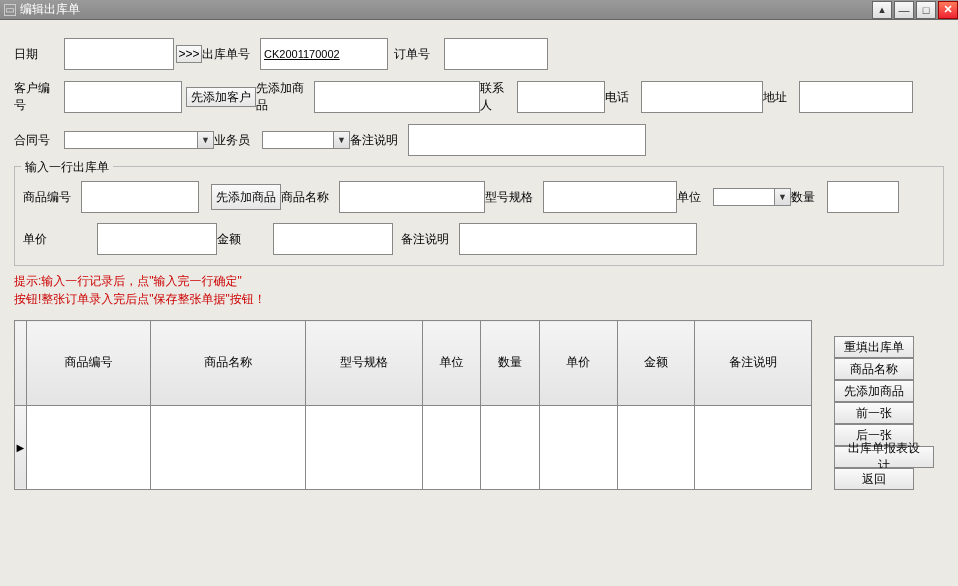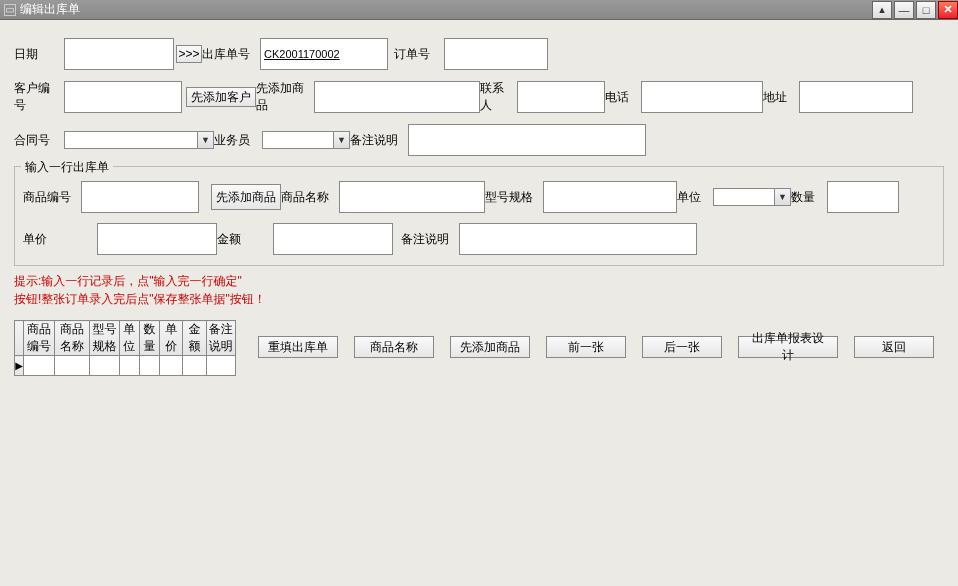--- a/index.html
+++ b/index.html
@@ -22,21 +22,21 @@
     .group { border: 1px solid #bbb; padding: 14px 8px 8px 8px; margin-top: 2px; position: relative; }
     .group-title { position: absolute; top: -8px; left: 6px; background: #eceae5; padding: 0 4px; color: #000; }
     .hint { color: #c00; margin: 6px 0 2px 0; line-height: 1.5; }
     .action-row { display: flex; gap: 24px; margin-top: -36px; margin-left: 290px; }
     .action-row .btn { width: 100px; }
     .table-wrap { margin-top: 12px; display: flex; }
     table { border-collapse: collapse; background: #fff; }
     th, td { border: 1px solid #888; height: 20px; font-weight: normal; font-size: 12px; }
     th { background: linear-gradient(#f4f4f4,#e4e4e4); }
     .rowhead { width: 12px; background: linear-gradient(#f4f4f4,#e4e4e4); text-align: center; color: #000; font-size: 10px; }
-    .side-btns { display: flex; gap: 16px; padding: 16px 10px 0 22px; }
+    .side-btns { display: flex; flex-direction: column; gap: 0; padding: 16px 10px 0 22px; }
     .side-btns .btn { width: 80px; }
   </style>
 </head>
 <body>
 
 <div class="titlebar">
   <span class="title-icon">▭</span>
   <span>编辑出库单</span>
   <span class="spacer"></span>
   <span class="win-btn">▴</span>

